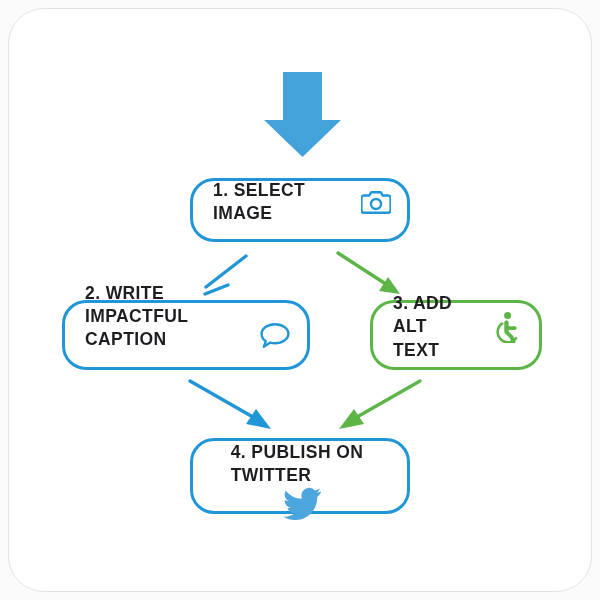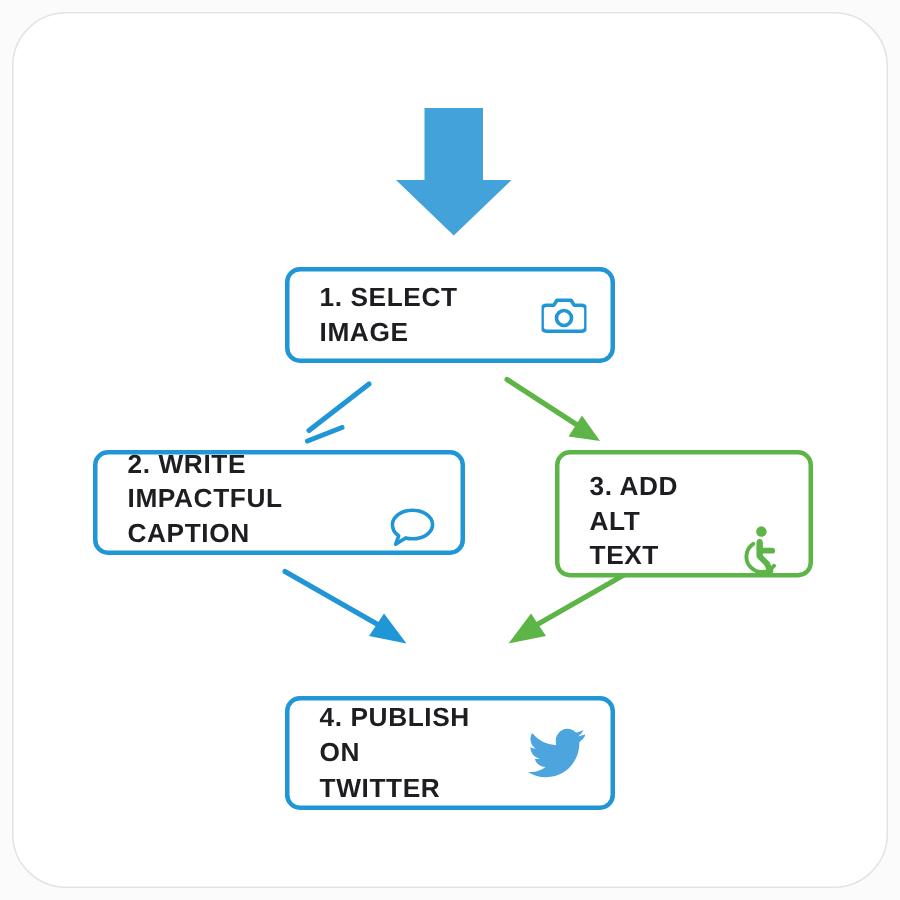--- a/index.html
+++ b/index.html
@@ -35,25 +35,25 @@
     left: 0;
     top: 0;
     width: 600px;
     height: 600px;
     pointer-events: none;
   }
   .node {
     position: absolute;
     box-sizing: border-box;
     background: #ffffff;
-    border-radius: 10px;
+    border-radius: 24px;
     display: flex;
     align-items: center;
     justify-content: space-between;
-    padding: 0 16px 0 20px;
+    padding: 0 16px 16px 20px;
   }
   .node.blue  { border: 3px solid #2196d6; }
   .node.green { border: 3px solid #5cb546; }
   .node-label {
     font-size: 17.5px;
     font-weight: bold;
     letter-spacing: 0.4px;
     line-height: 1.32;
     color: #1d1d22;
     text-transform: uppercase;
@@ -63,22 +63,22 @@
   .node-icon {
     flex: 0 0 auto;
     display: flex;
     align-items: center;
     justify-content: center;
   }
 
   
   #node-select-image { left: 190px; top: 178px; width: 220px; height: 64px; }
   #node-write-caption { left: 62px;  top: 300px; width: 248px; height: 70px; align-items: flex-end; }
-  #node-add-alt-text  { left: 370px; top: 300px; width: 172px; height: 85px; align-items: flex-end; }
-  #node-publish       { left: 190px; top: 464px; width: 220px; height: 76px; }
+  #node-add-alt-text  { left: 370px; top: 300px; width: 172px; height: 70px; }
+  #node-publish       { left: 190px; top: 438px; width: 220px; height: 76px; flex-direction: column; }
 
   #node-select-image .node-label { font-size: 17.5px; }
   #node-publish .node-label,
   #node-add-alt-text .node-label { text-align: left; }
 </style>
 </head>
 <body>
 
 <div id="canvas">
   <div id="card"></div>

